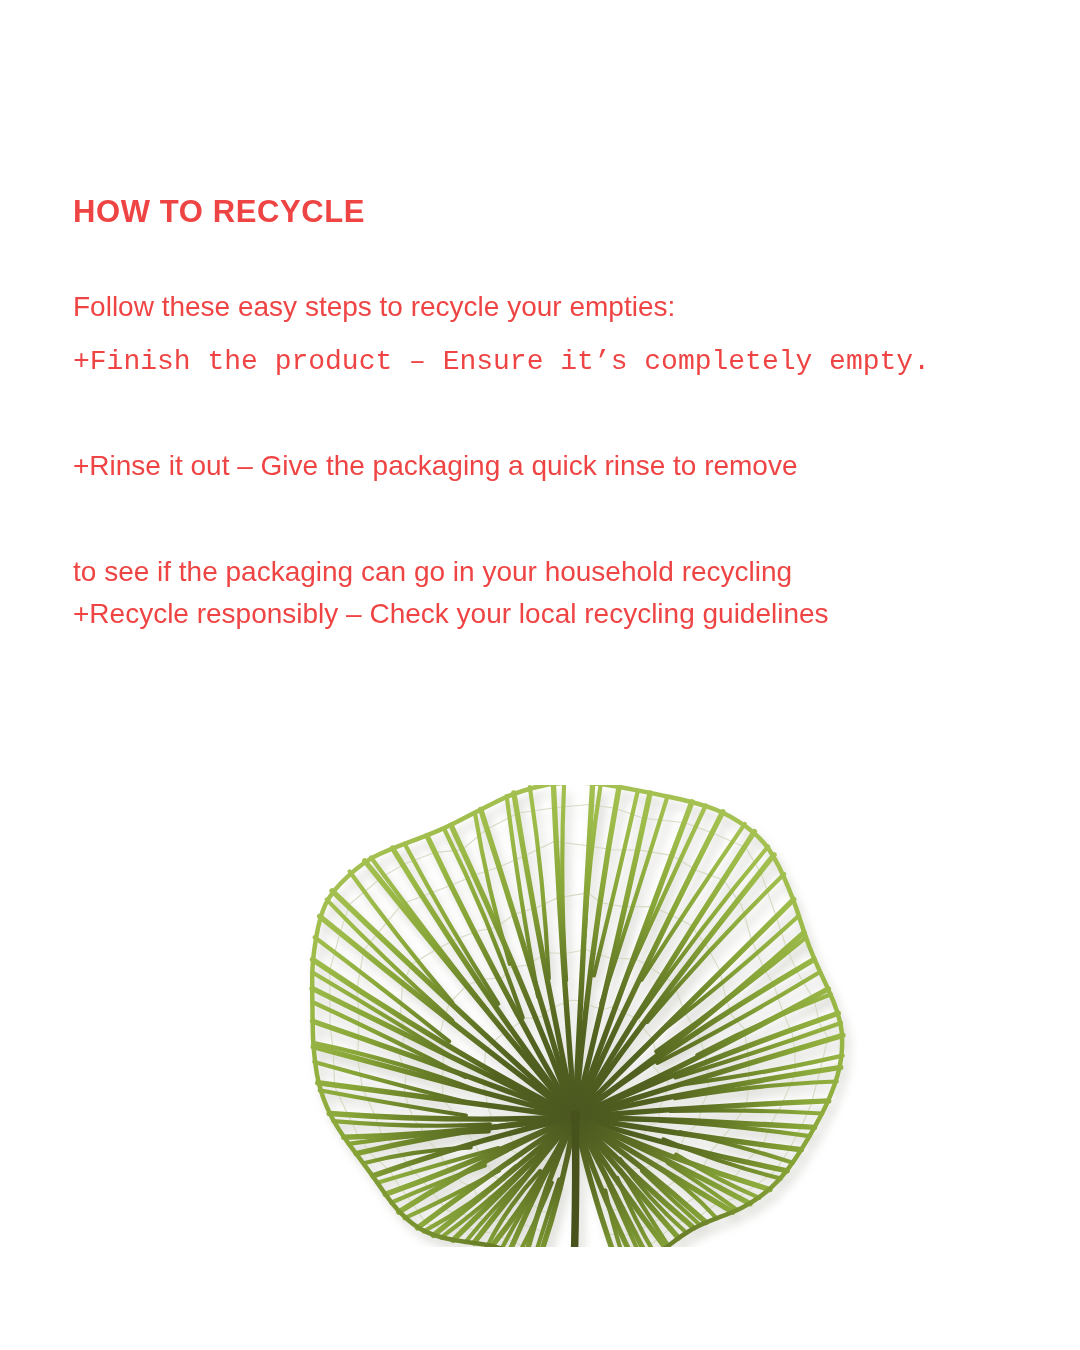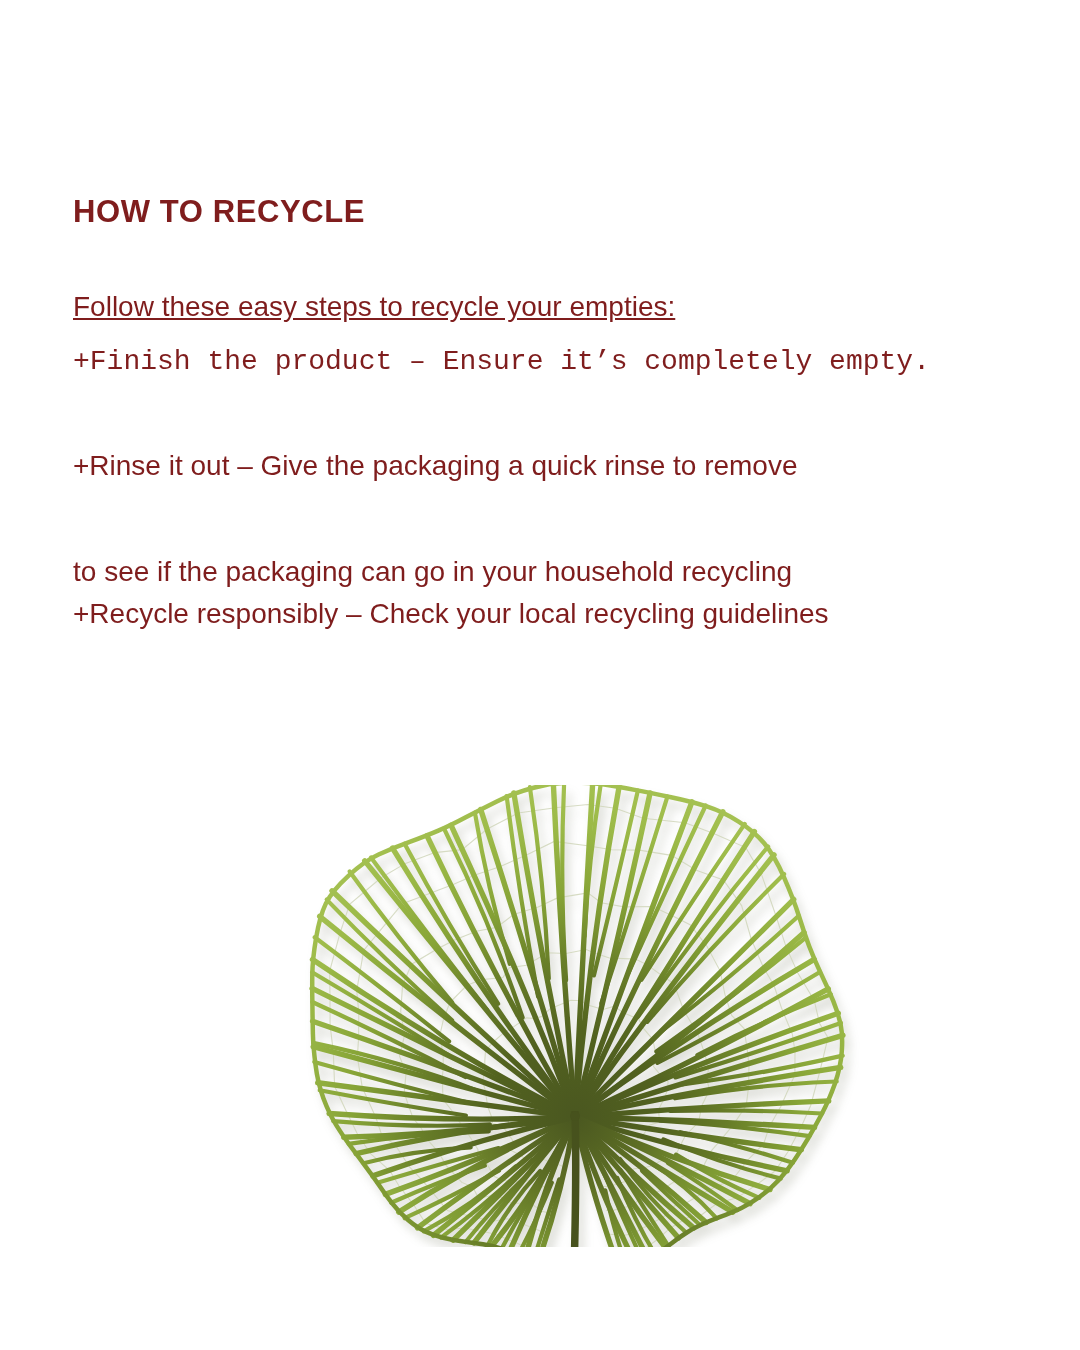--- a/index.html
+++ b/index.html
@@ -3,38 +3,37 @@
 <meta charset="utf-8">
 <style>
   html, body { margin: 0; padding: 0; background: #ffffff; }
   .page {
     position: relative;
     width: 1080px;
     height: 1247px;
     background: #ffffff;
     overflow: hidden;
     font-family: "Liberation Sans", sans-serif;
-    color: #7f1d1d;
+    color: #ef4444;
   }
   .title {
     position: absolute;
     left: 73px;
     top: 172px;
     font-size: 31px;
     font-weight: 700;
     letter-spacing: 0.6px;
     line-height: 38px;
   }
   .intro {
     position: absolute;
     left: 73px;
     top: 258px;
     font-size: 28px;
     line-height: 42px;
-    text-decoration: underline;
   }
   .step {
     position: absolute;
     left: 73px;
     font-size: 28px;
     line-height: 42px;
   }
   .step-1 { top: 341px; font-family: Liberation Mono, monospace; }
   .step-2 { top: 445px; }
   .step-3 { top: 551px; }

